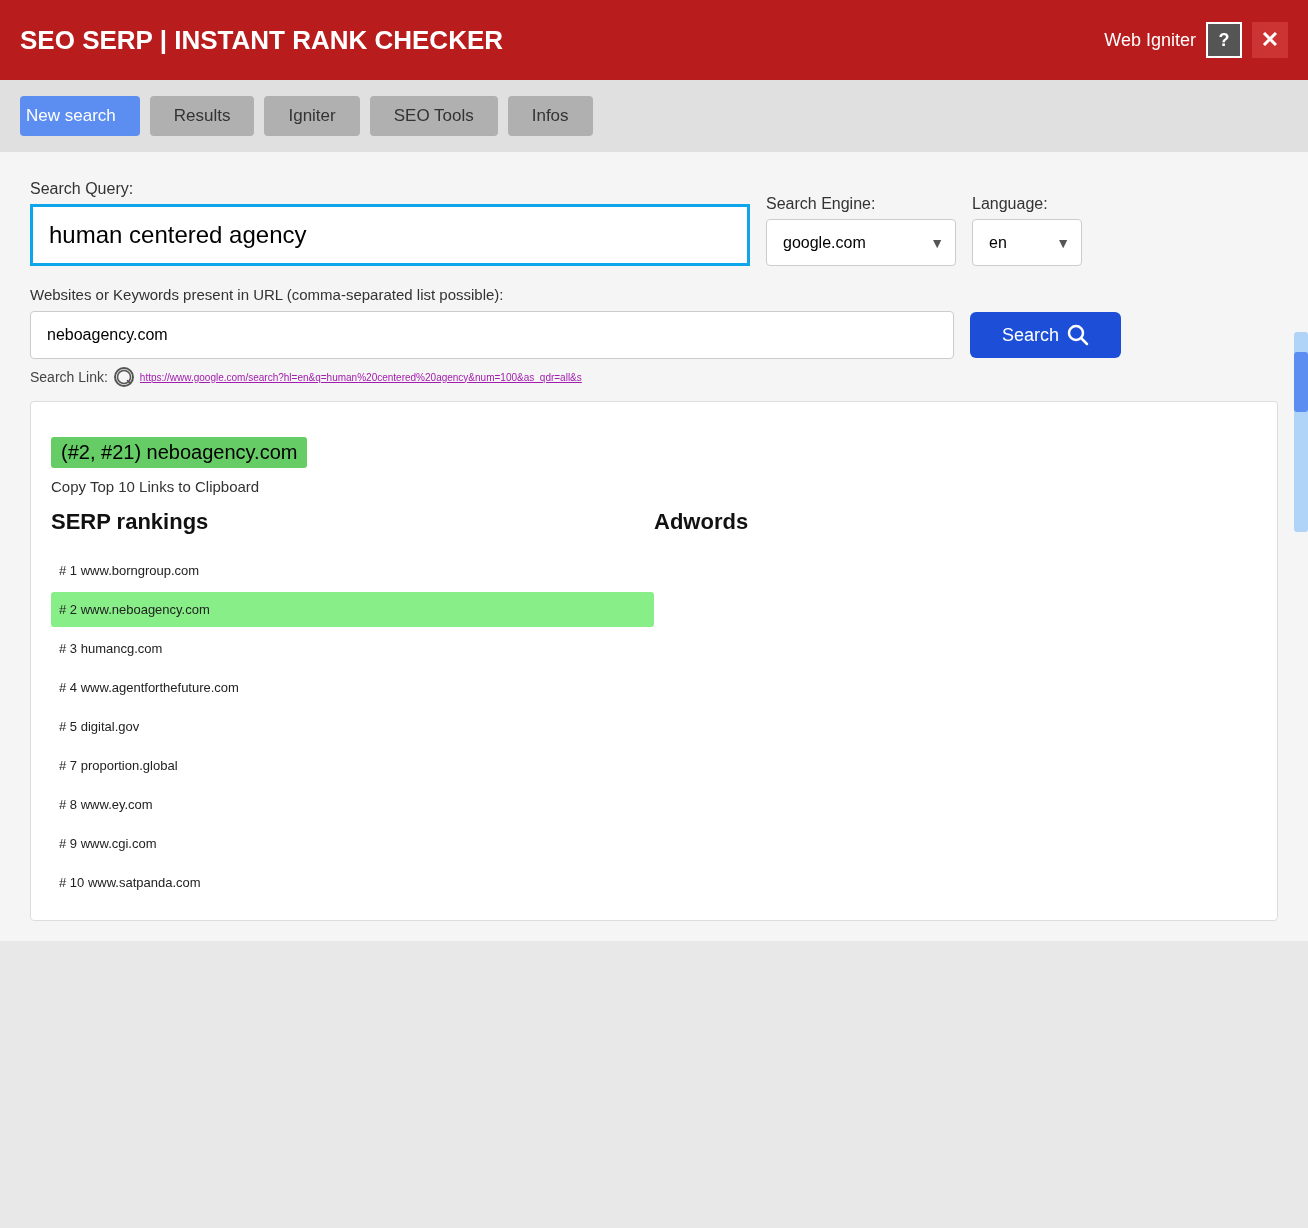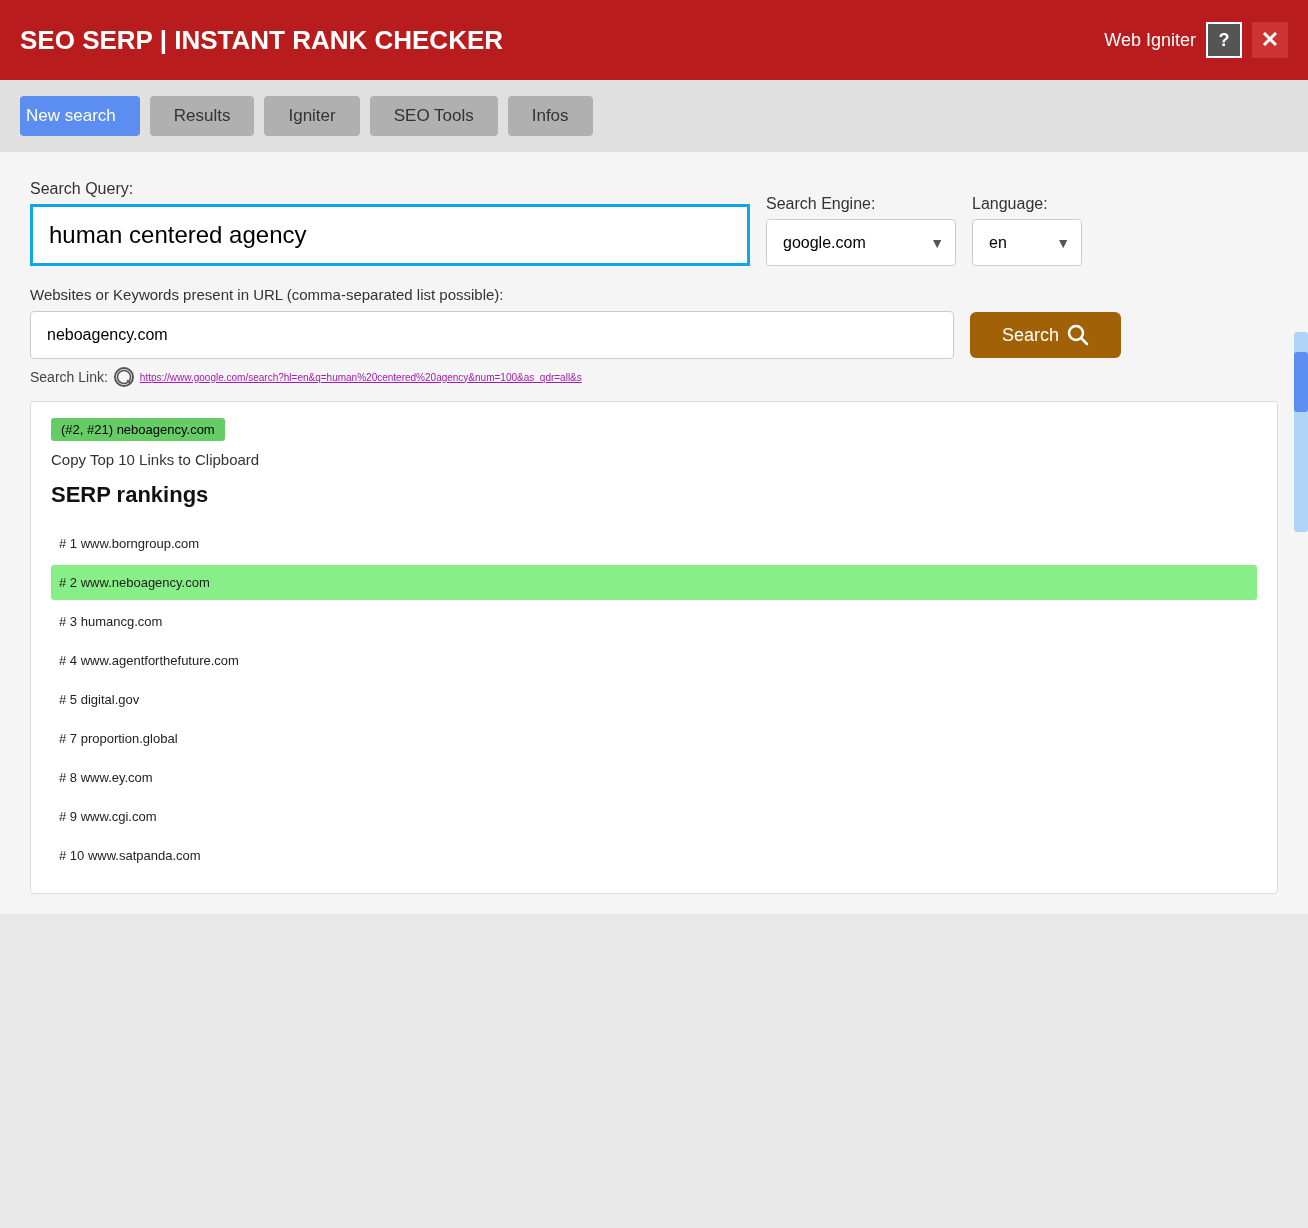--- a/index.html
+++ b/index.html
@@ -165,21 +165,21 @@
     .url-input {
       width: 924px;
       padding: 14px 16px;
       font-size: 16px;
       border: 1px solid #ccc;
       border-radius: 4px;
       background: white;
       outline: none;
     }
     .search-btn {
-      background: #a16207;
+      background: #1d4ed8;
       color: white;
       border: none;
       border-radius: 6px;
       padding: 12px 32px;
       font-size: 18px;
       cursor: pointer;
       display: flex;
       align-items: center;
       gap: 8px;
     }
@@ -220,22 +220,23 @@
       border: 1px solid #ddd;
       border-radius: 4px;
       padding: 16px 20px;
     }
     .result-badge {
       display: inline-block;
       background: #66cc66;
       color: #000;
       padding: 4px 10px;
       border-radius: 3px;
-      font-size: 13px;
+      font-size: 20px;
       margin-bottom: 10px;
+      margin-top: 19px;
     }
     .copy-links {
       font-size: 15px;
       color: #333;
       margin-bottom: 14px;
       cursor: pointer;
     }
     .results-columns {
       display: flex;
       gap: 0;
@@ -378,20 +379,23 @@
             <div class="rank-item rank-item-highlight"># 2 www.neboagency.com</div>
             <div class="rank-item rank-item-normal"># 3 humancg.com</div>
             <div class="rank-item rank-item-normal"># 4 www.agentforthefuture.com</div>
             <div class="rank-item rank-item-normal"># 5 digital.gov</div>
             <div class="rank-item rank-item-normal"># 7 proportion.global</div>
             <div class="rank-item rank-item-normal"># 8 www.ey.com</div>
             <div class="rank-item rank-item-normal"># 9 www.cgi.com</div>
             <div class="rank-item rank-item-normal"># 10 www.satpanda.com</div>
           </div>
       </div>
+      <div class="adwords-col">
+        <div class="col-header">Adwords</div>
+      </div>
     </div>
   </div>
 
   <div class="side-scroll">
     <div class="side-scroll-thumb"></div>
   </div>
 
 </div>
 
 </body></html>

